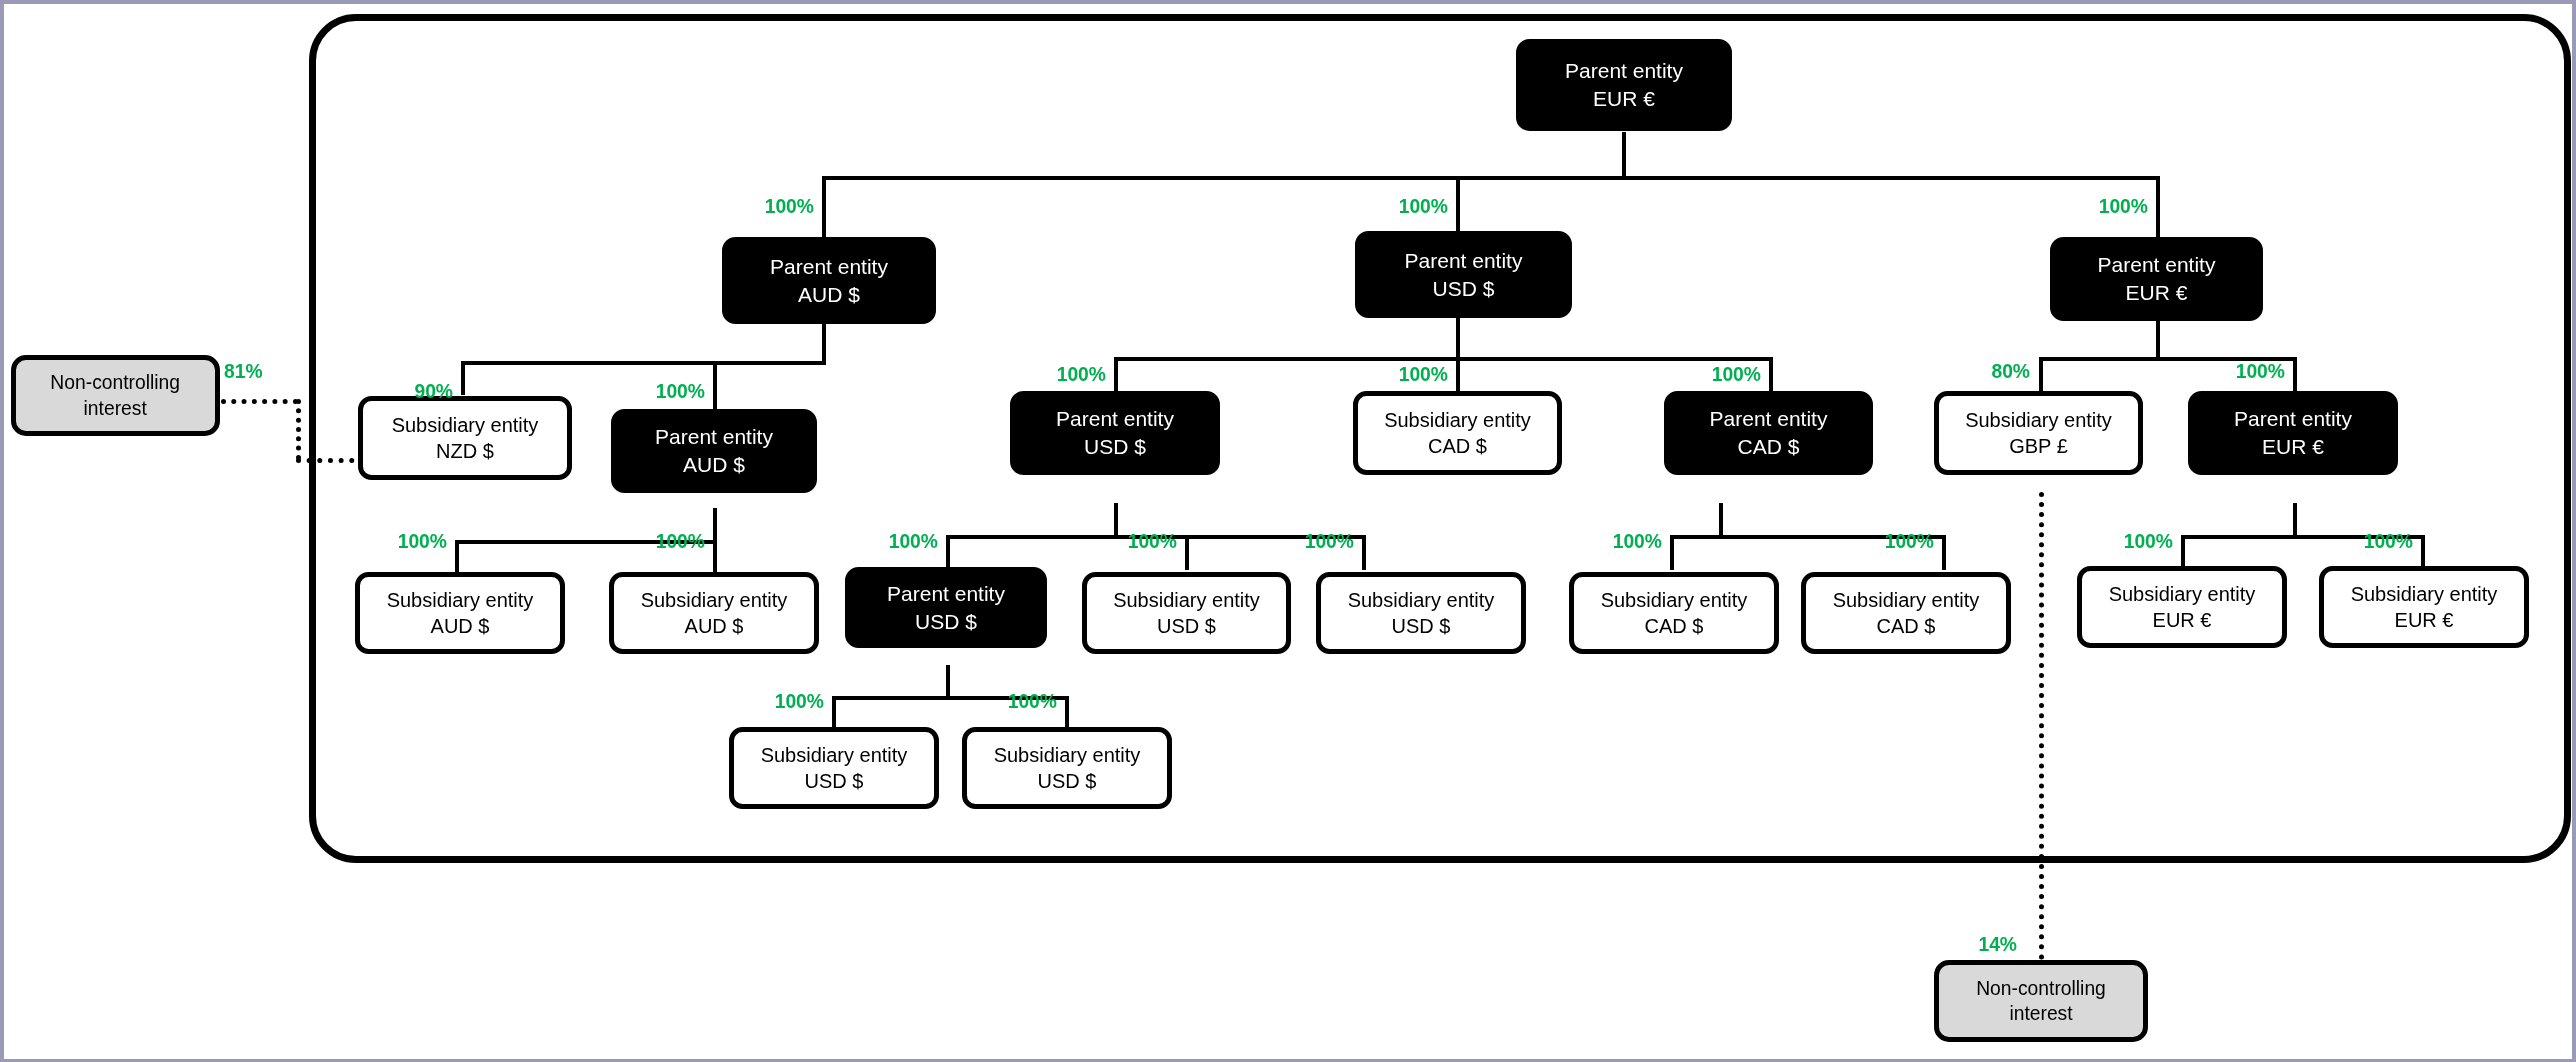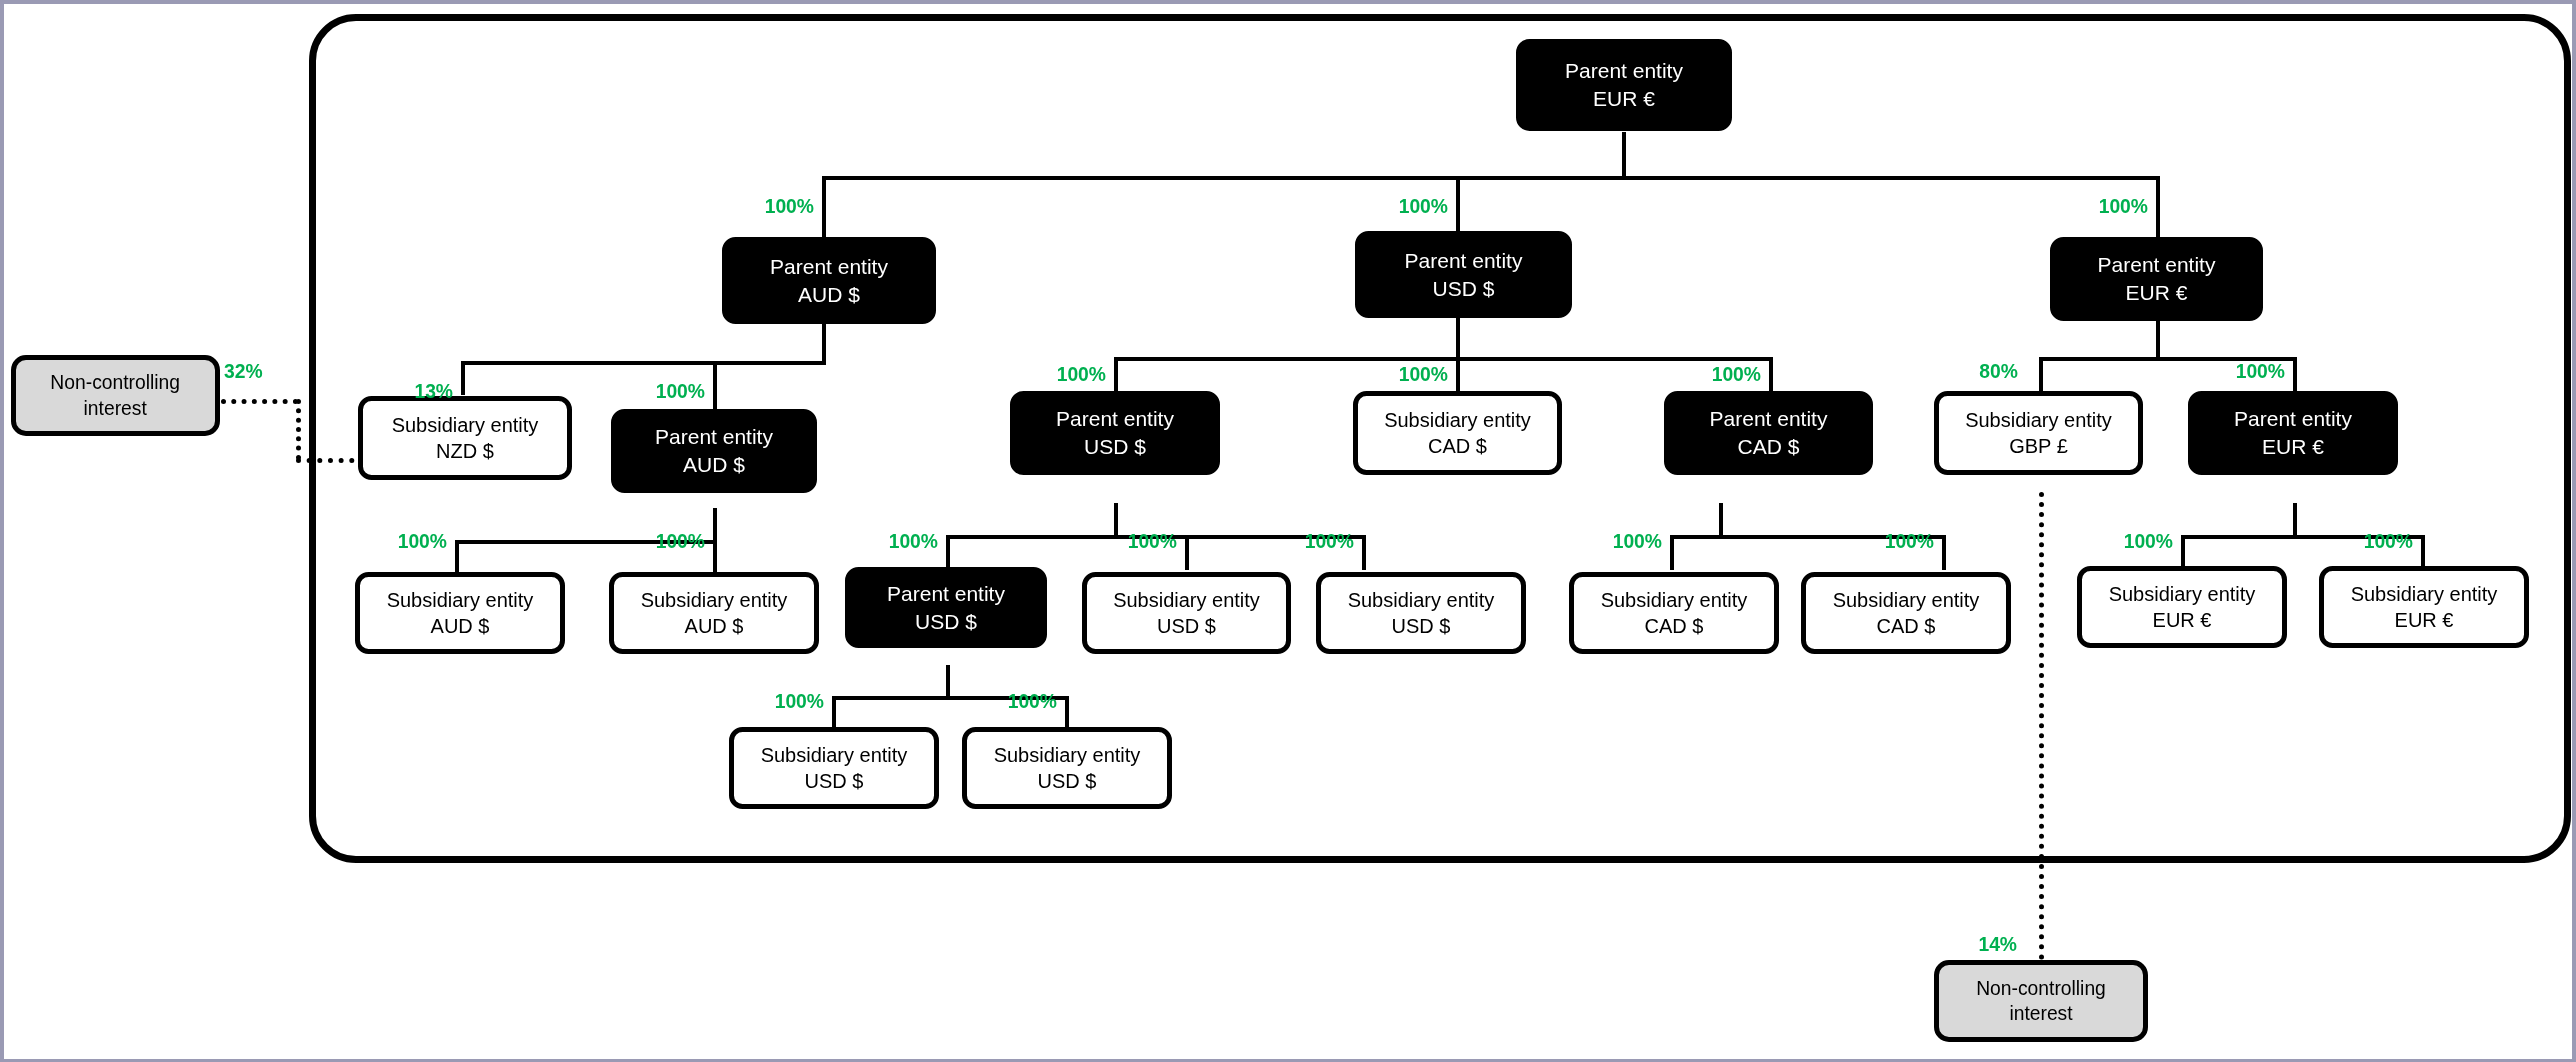--- a/index.html
+++ b/index.html
@@ -157,47 +157,47 @@
   <div class="doth" style="left:217px; top:395px; width:77px;"></div>
   <div class="dotv" style="left:292px; top:395px; height:61px;"></div>
   <div class="doth" style="left:292px; top:454px; width:69px;"></div>
 
   <div class="dotv" style="left:2035px; top:488px; height:488px;"></div>
 
   <div class="pct" style="left:734px; top:192px; width:76px;">100%</div>
   <div class="pct" style="left:1368px; top:192px; width:76px;">100%</div>
   <div class="pct" style="left:2068px; top:192px; width:76px;">100%</div>
 
-  <div class="pct" style="left:386px; top:377px; width:63px;">13%</div>
+  <div class="pct" style="left:386px; top:377px; width:63px;">90%</div>
   <div class="pct" style="left:625px; top:377px; width:76px;">100%</div>
 
   <div class="pct" style="left:1026px; top:360px; width:76px;">100%</div>
   <div class="pct" style="left:1368px; top:360px; width:76px;">100%</div>
   <div class="pct" style="left:1681px; top:360px; width:76px;">100%</div>
 
-  <div class="pct" style="left:1963px; top:357px; width:63px;text-align:center;">80%</div>
+  <div class="pct" style="left:1963px; top:357px; width:63px;">80%</div>
   <div class="pct" style="left:2205px; top:357px; width:76px;">100%</div>
 
   <div class="pct" style="left:367px; top:527px; width:76px;">100%</div>
   <div class="pct" style="left:625px; top:527px; width:76px;">100%</div>
 
   <div class="pct" style="left:858px; top:527px; width:76px;">100%</div>
   <div class="pct" style="left:1097px; top:527px; width:76px;">100%</div>
   <div class="pct" style="left:1274px; top:527px; width:76px;">100%</div>
 
   <div class="pct" style="left:1582px; top:527px; width:76px;">100%</div>
   <div class="pct" style="left:1854px; top:527px; width:76px;">100%</div>
 
   <div class="pct" style="left:2093px; top:527px; width:76px;">100%</div>
   <div class="pct" style="left:2333px; top:527px; width:76px;">100%</div>
 
   <div class="pct" style="left:744px; top:687px; width:76px;">100%</div>
   <div class="pct" style="left:977px; top:687px; width:76px;">100%</div>
 
-  <div class="pct" style="left:220px; top:357px; width:63px; text-align:left;">32%</div>
+  <div class="pct" style="left:220px; top:357px; width:63px; text-align:left;">81%</div>
   <div class="pct" style="left:1950px; top:930px; width:63px;">14%</div>
 
   <div class="node dark" style="left:1512px; top:35px; width:216px; height:92px; font-size:21px;">
     <span class="l1">Parent entity</span>
     <span class="l2">EUR €</span>
   </div>
 
   <div class="node dark" style="left:718px; top:233px; width:214px; height:87px; font-size:21px;">
     <span class="l1">Parent entity</span>
     <span class="l2">AUD $</span>

